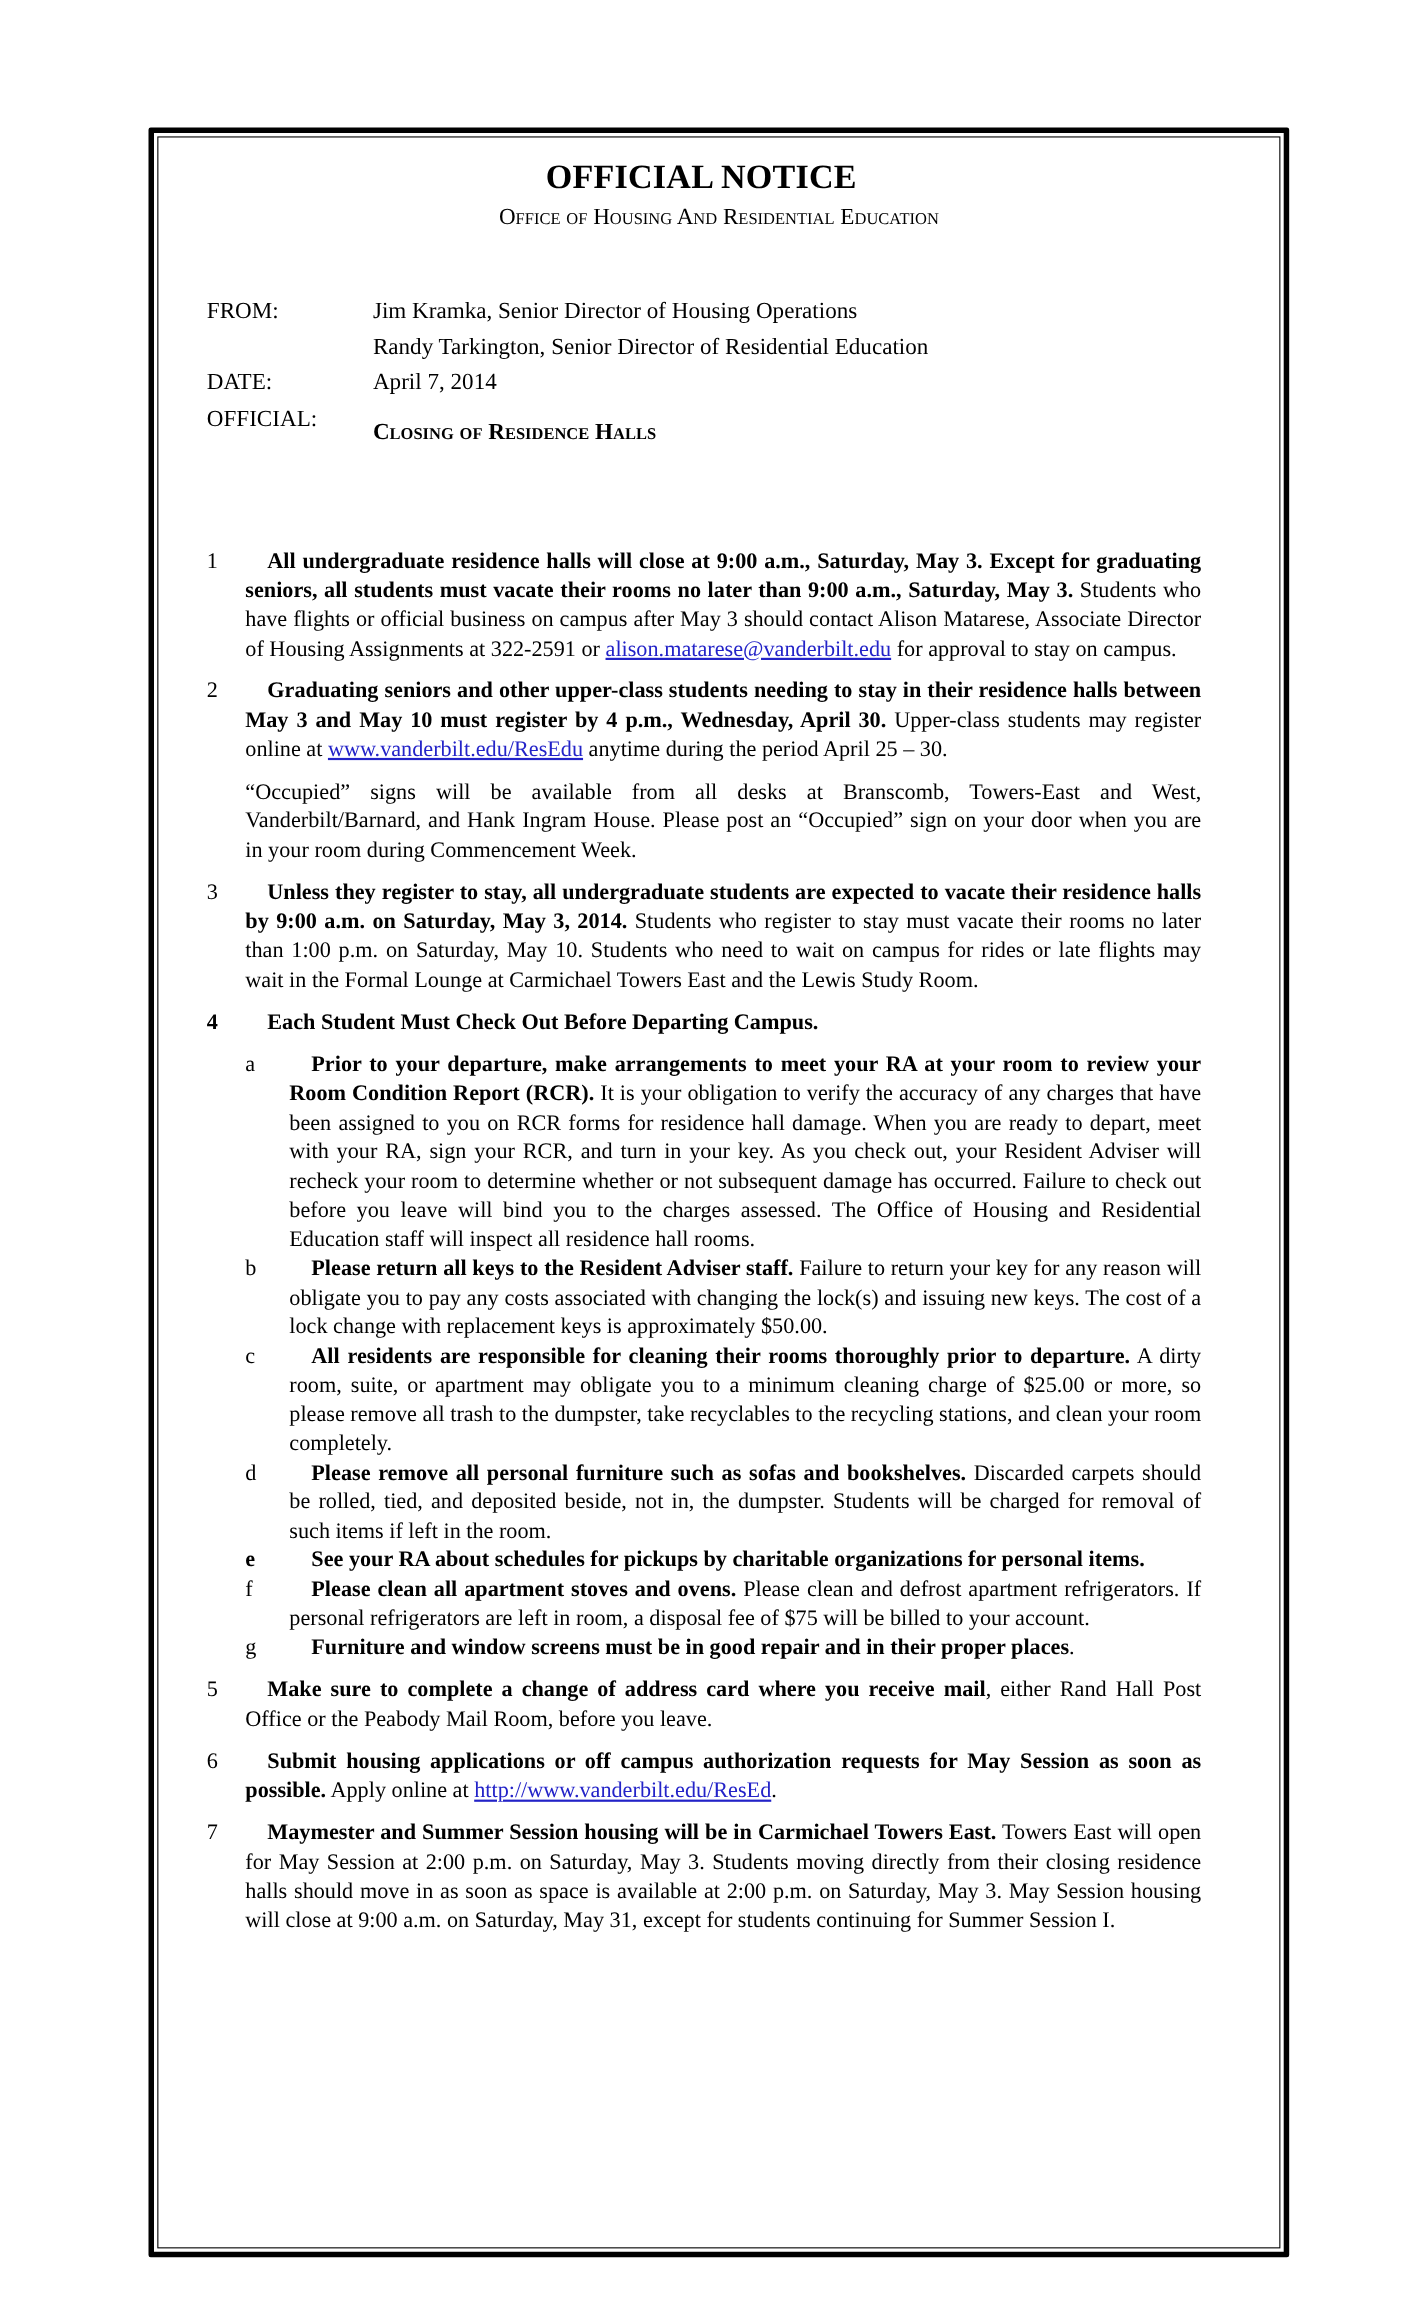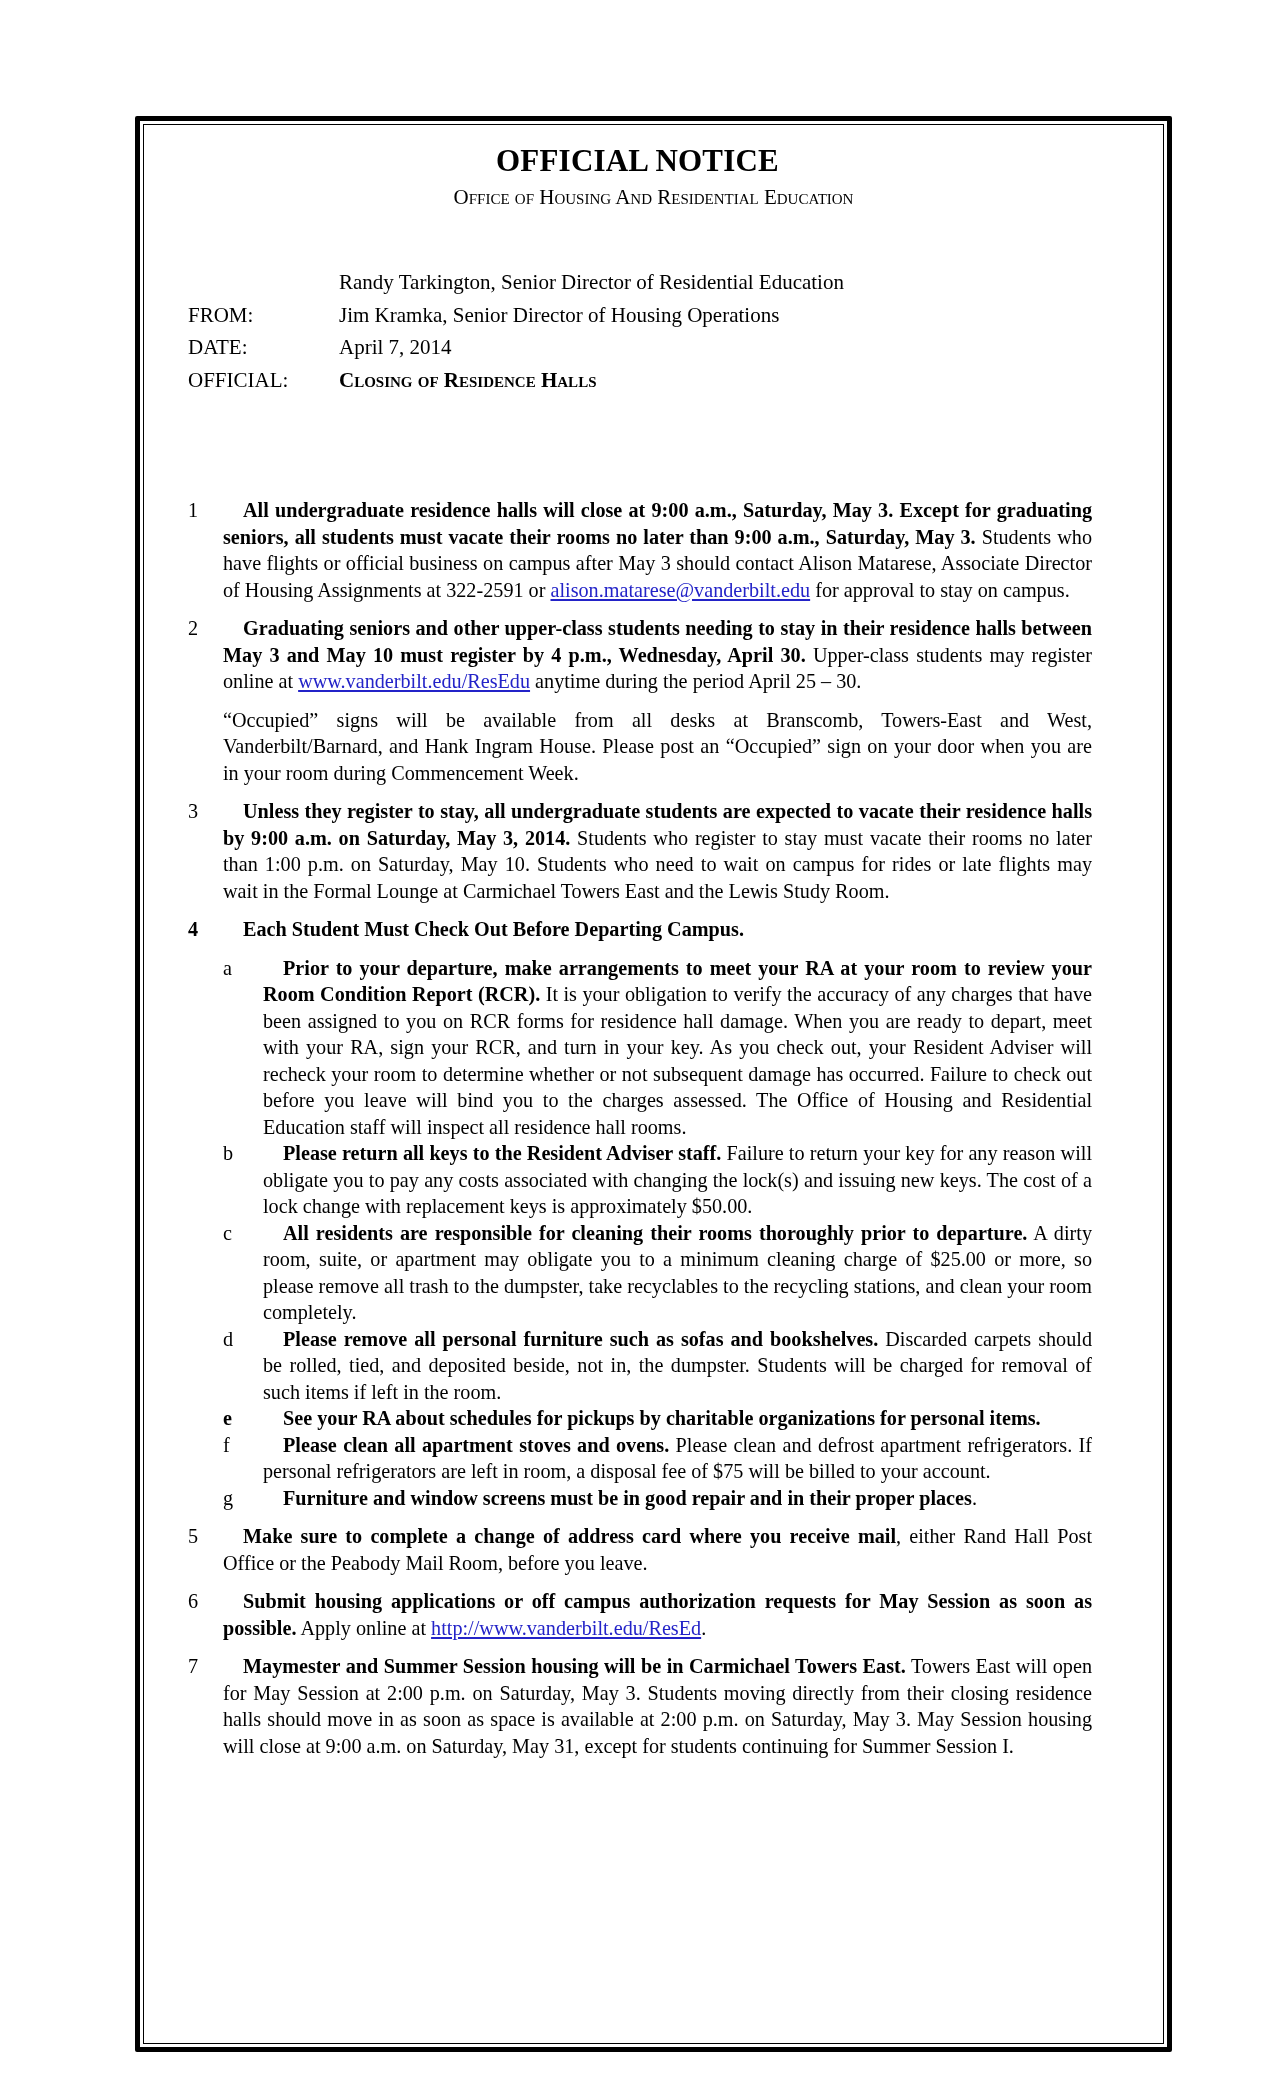--- a/index.html
+++ b/index.html
@@ -16,21 +16,21 @@
       position: absolute; left: 0; width: 1275px; top: 143px; text-align: center;
       font-size: 31px; font-weight: bold; letter-spacing: 0.2px;
     }
     .subtitle {
       position: absolute; left: 16px; width: 1275px; top: 185px; text-align: center;
       font-size: 21px; font-variant: small-caps;
     }
     .memo { position: absolute; left: 188px; top: 266px; font-size: 21px; }
     .memo-row { height: 32.5px; line-height: 32.5px; display: flex; }
     .memo-label { width: 151px; }
-    .memo-value.subject { font-variant: small-caps; font-weight: bold; }
+    .memo-value.subject { font-variant: small-caps; font-weight: bold; margin-top: 12px; }
     .body { position: absolute; left: 188px; top: 497px; width: 904px; font-size: 20.2px; line-height: 26.5px; }
     .item { display: flex; text-align: justify; margin-bottom: 12px; }
     .item .num { width: 35px; flex: none; }
     .item .content { flex: 1; }
     .item .content p { margin: 0; }
     .item .content p + p { margin-top: 12px; }
     .sub { display: flex; text-align: justify; margin: 0; }
     .sub .letter { width: 40px; flex: none; }
     .sub .letter.bold { font-weight: bold; }
     .sub .content { flex: 1; }
@@ -43,26 +43,26 @@
 
 <div class="frame">
   <div class="frame-inner"></div>
 </div>
 
 <div class="title">OFFICIAL NOTICE</div>
 <div class="subtitle">Office of Housing And Residential Education</div>
 
 <div class="memo">
   <div class="memo-row">
+    <span class="memo-label">FROM:</span>
+    <span class="memo-value">Jim Kramka, Senior Director of Housing Operations</span>
+  </div>
+  <div class="memo-row">
     <span class="memo-label"></span>
     <span class="memo-value">Randy Tarkington, Senior Director of Residential Education</span>
-  </div>
-  <div class="memo-row">
-    <span class="memo-label">FROM:</span>
-    <span class="memo-value">Jim Kramka, Senior Director of Housing Operations</span>
   </div>
   <div class="memo-row">
     <span class="memo-label">DATE:</span>
     <span class="memo-value">April 7, 2014</span>
   </div>
   <div class="memo-row">
     <span class="memo-label">OFFICIAL:</span>
     <span class="memo-value subject">Closing of Residence Halls</span>
   </div>
 </div>

